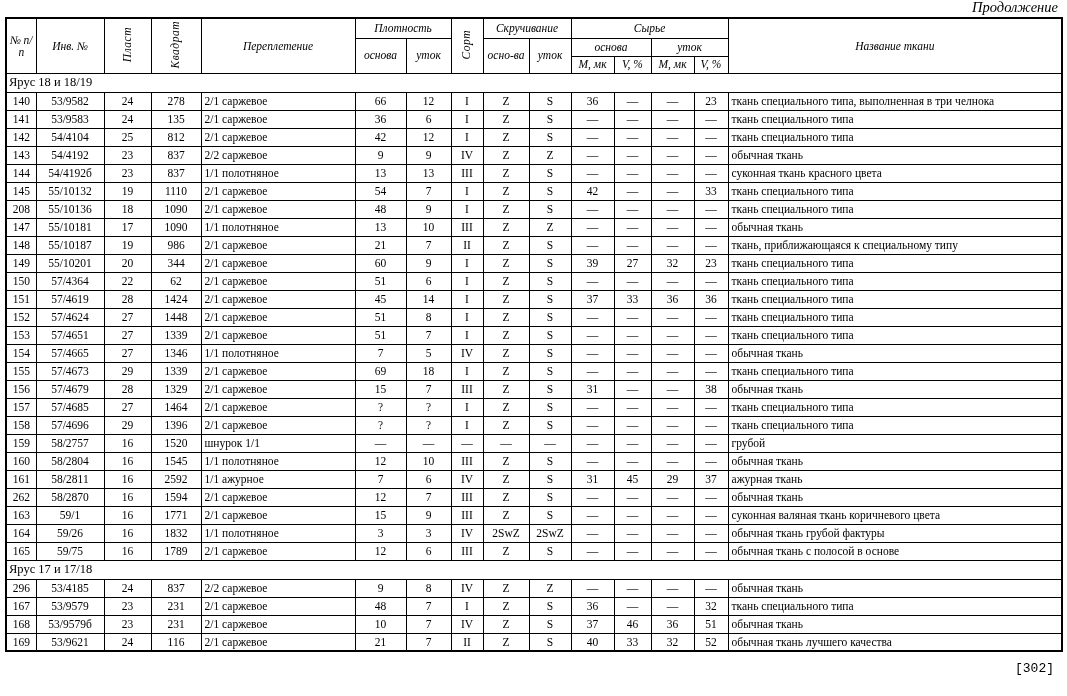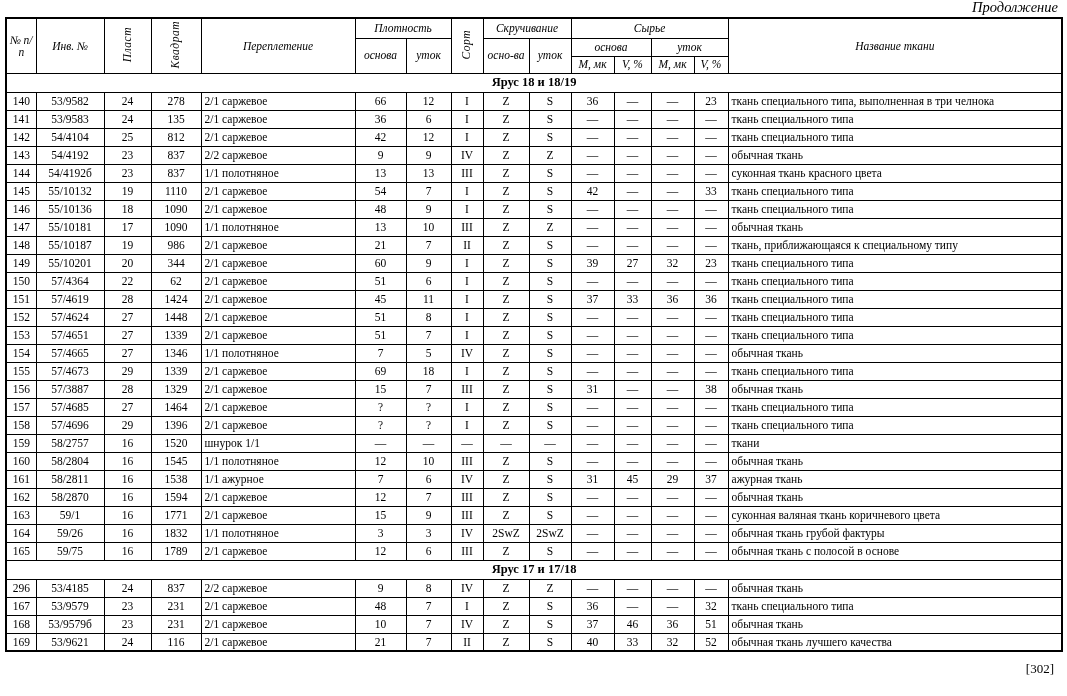--- a/index.html
+++ b/index.html
@@ -31,24 +31,24 @@
     display:inline-block;
     writing-mode:vertical-rl;
     transform:rotate(180deg);
     letter-spacing:0.5px;
     line-height:1;
   }
   .fabric tbody tr { height:18px; }
   .fabric tbody td:nth-child(5),
   .fabric tbody td:nth-child(15) { text-align:left; padding-left:3px; }
   .fabric tr.section-row td {
-    font-weight:bold; text-align:center; font-size:12.5px; height:18px;
+    font-weight:normal; text-align:left; font-size:12.5px; height:18px;
   }
   .pageref {
-    position:absolute; top:661px; right:13px; font-size:13px;
+    position:absolute; top:661px; right:13px; font-size:13px;font-family:Liberation Mono, monospace;
   }
 </style>
 </head>
 <body>
 
 <div class="page">
 
   <div class="continuation">Продолжение</div>
 
   <table class="fabric">
@@ -197,21 +197,21 @@
           <td>I</td>
           <td>Z</td>
           <td>S</td>
           <td>42</td>
           <td>—</td>
           <td>—</td>
           <td>33</td>
           <td>ткань специального типа</td>
         </tr>
         <tr>
-          <td>146</td>
+          <td>208</td>
           <td>55/10136</td>
           <td>18</td>
           <td>1090</td>
           <td>2/1 саржевое</td>
           <td>48</td>
           <td>9</td>
           <td>I</td>
           <td>Z</td>
           <td>S</td>
           <td>—</td>
@@ -288,21 +288,21 @@
           <td>—</td>
           <td>ткань специального типа</td>
         </tr>
         <tr>
           <td>151</td>
           <td>57/4619</td>
           <td>28</td>
           <td>1424</td>
           <td>2/1 саржевое</td>
           <td>45</td>
-          <td>11</td>
+          <td>14</td>
           <td>I</td>
           <td>Z</td>
           <td>S</td>
           <td>37</td>
           <td>33</td>
           <td>36</td>
           <td>36</td>
           <td>ткань специального типа</td>
         </tr>
         <tr>
@@ -368,21 +368,21 @@
           <td>Z</td>
           <td>S</td>
           <td>—</td>
           <td>—</td>
           <td>—</td>
           <td>—</td>
           <td>ткань специального типа</td>
         </tr>
         <tr>
           <td>156</td>
-          <td>57/3887</td>
+          <td>57/4679</td>
           <td>28</td>
           <td>1329</td>
           <td>2/1 саржевое</td>
           <td>15</td>
           <td>7</td>
           <td>III</td>
           <td>Z</td>
           <td>S</td>
           <td>31</td>
           <td>—</td>
@@ -432,21 +432,21 @@
           <td>шнурок 1/1</td>
           <td>—</td>
           <td>—</td>
           <td>—</td>
           <td>—</td>
           <td>—</td>
           <td>—</td>
           <td>—</td>
           <td>—</td>
           <td>—</td>
-          <td>ткани</td>
+          <td>грубой</td>
         </tr>
         <tr>
           <td>160</td>
           <td>58/2804</td>
           <td>16</td>
           <td>1545</td>
           <td>1/1 полотняное</td>
           <td>12</td>
           <td>10</td>
           <td>III</td>
@@ -455,35 +455,35 @@
           <td>—</td>
           <td>—</td>
           <td>—</td>
           <td>—</td>
           <td>обычная ткань</td>
         </tr>
         <tr>
           <td>161</td>
           <td>58/2811</td>
           <td>16</td>
-          <td>1538</td>
+          <td>2592</td>
           <td>1/1 ажурное</td>
           <td>7</td>
           <td>6</td>
           <td>IV</td>
           <td>Z</td>
           <td>S</td>
           <td>31</td>
           <td>45</td>
           <td>29</td>
           <td>37</td>
           <td>ажурная ткань</td>
         </tr>
         <tr>
-          <td>162</td>
+          <td>262</td>
           <td>58/2870</td>
           <td>16</td>
           <td>1594</td>
           <td>2/1 саржевое</td>
           <td>12</td>
           <td>7</td>
           <td>III</td>
           <td>Z</td>
           <td>S</td>
           <td>—</td>

